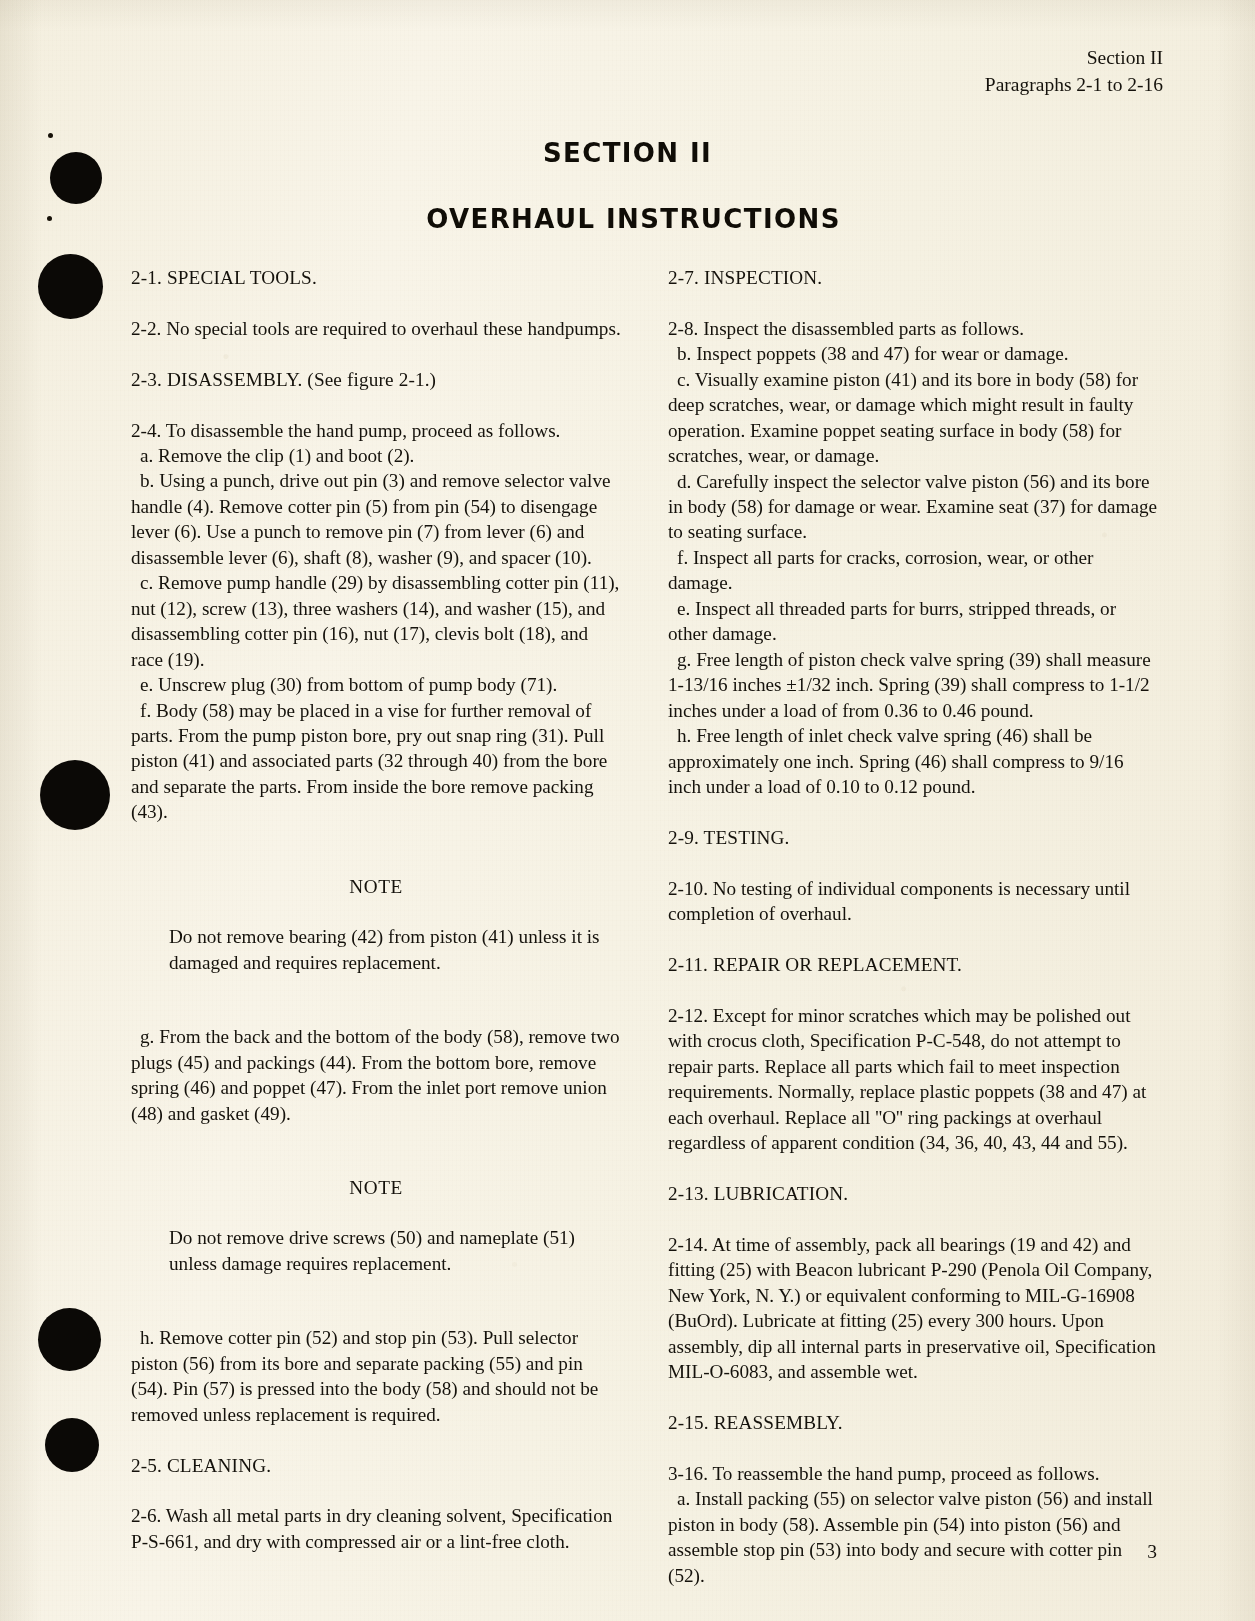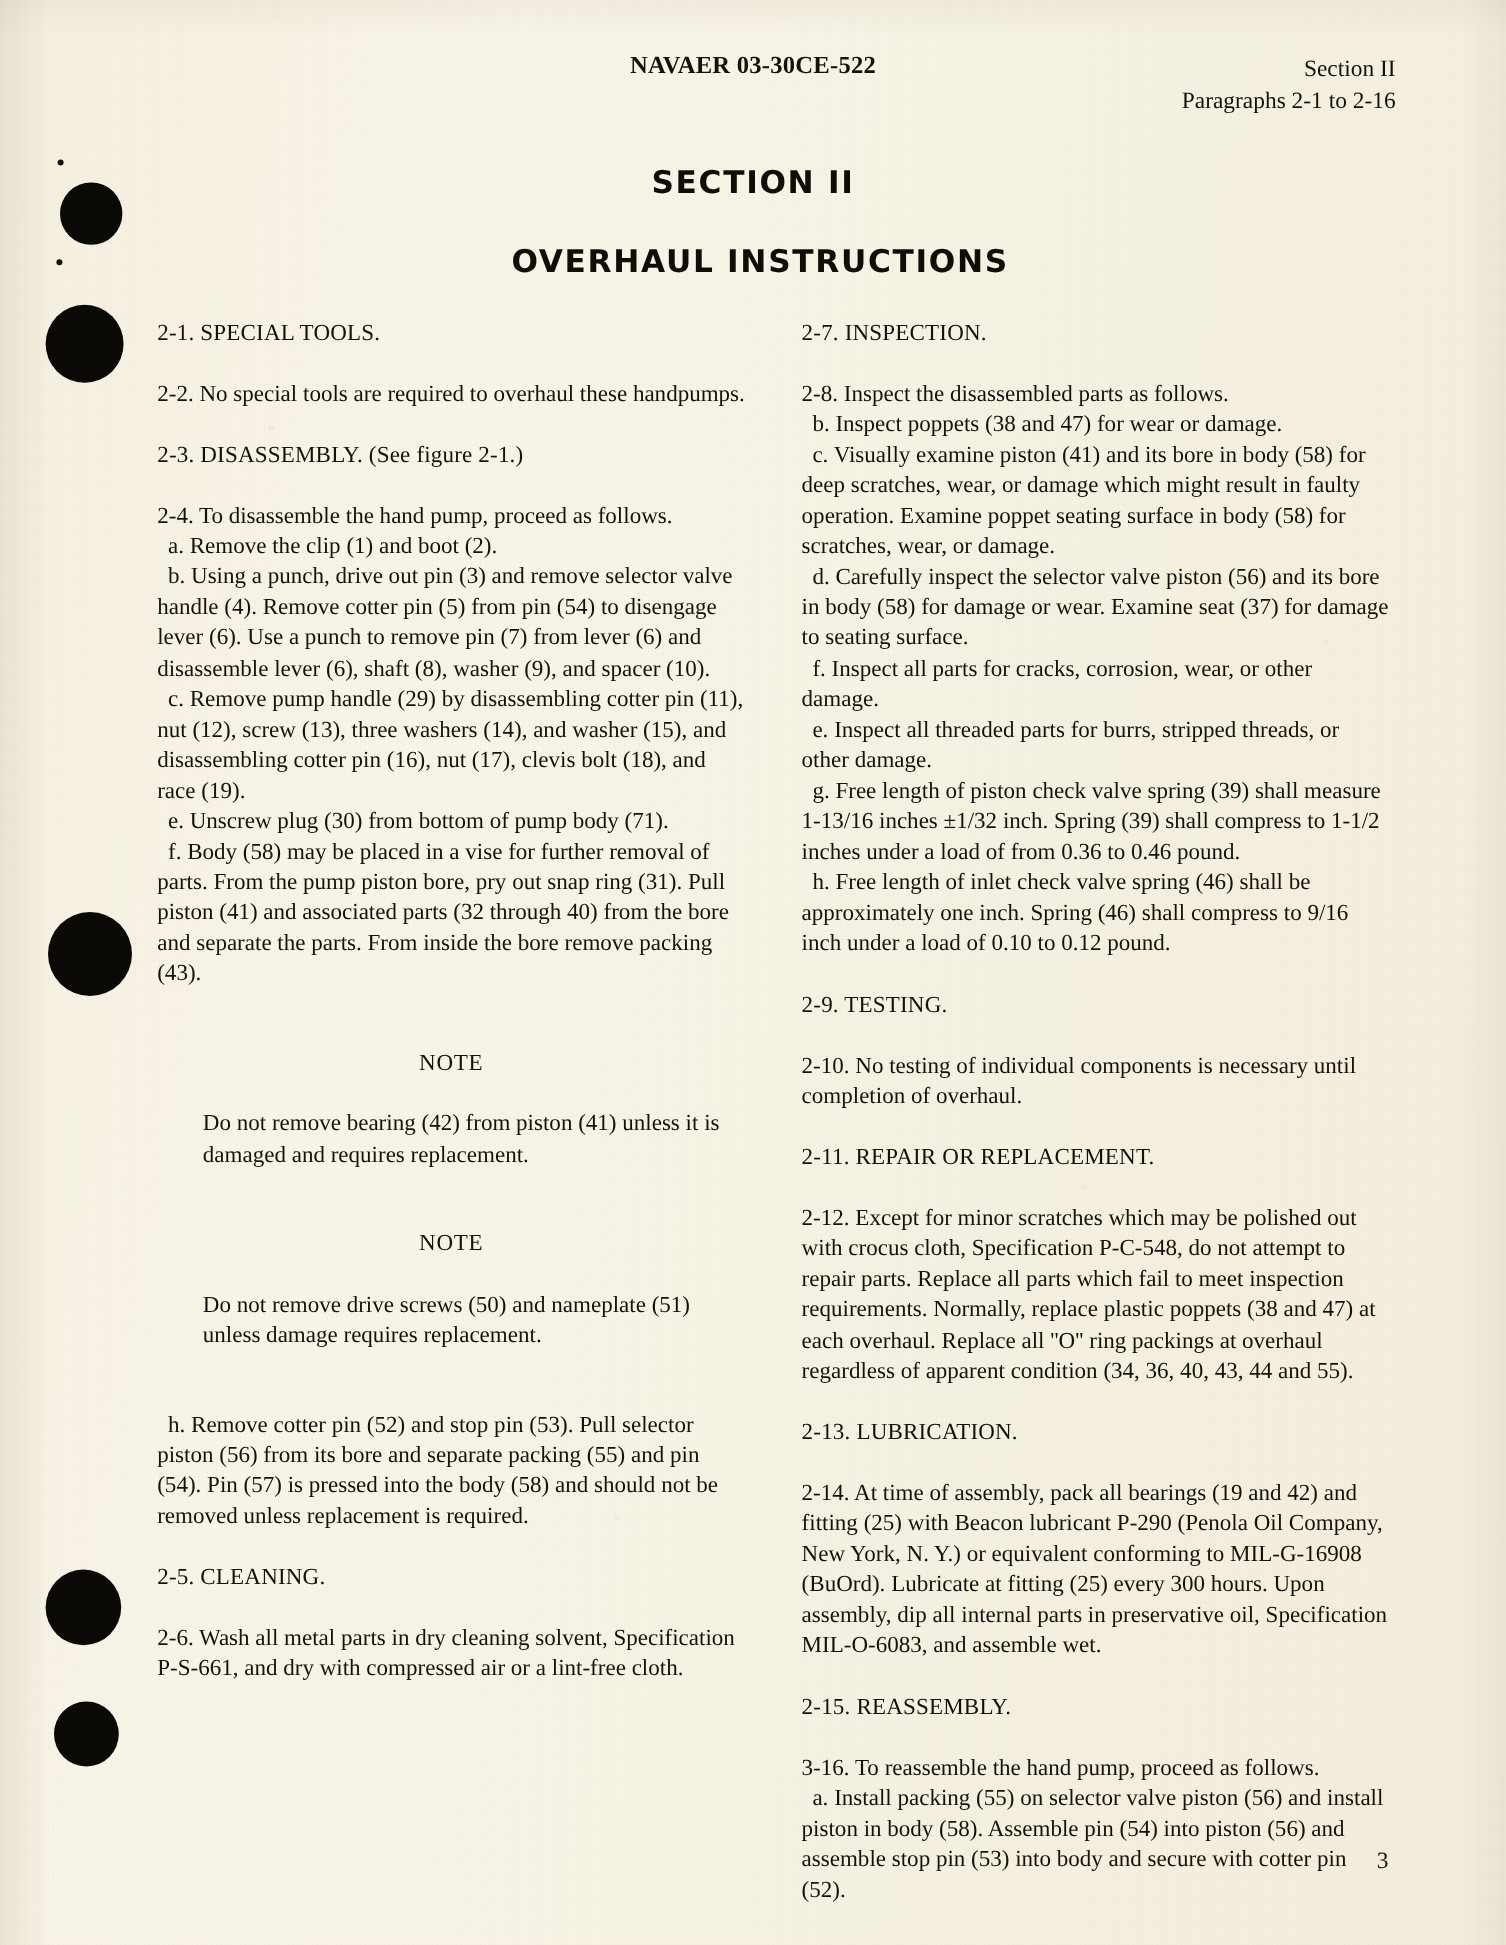--- a/index.html
+++ b/index.html
@@ -134,21 +134,20 @@
   <div class="edge-shade"></div>
 
   <div class="speck" style="left:48px; top:133px; width:5px; height:5px;"></div>
   <div class="hole" style="left:50px; top:152px; width:52px; height:52px;"></div>
   <div class="speck" style="left:47px; top:216px; width:5px; height:5px;"></div>
   <div class="hole" style="left:38px; top:254px; width:65px; height:65px;"></div>
   <div class="hole" style="left:40px; top:760px; width:70px; height:70px;"></div>
   <div class="hole" style="left:38px; top:1308px; width:63px; height:63px;"></div>
   <div class="hole" style="left:45px; top:1418px; width:54px; height:54px;"></div>
 
-  <div class="head-center">NAVAER 03-30CE-522</div>
   <div class="head-right">
     <div>Section II</div>
     <div>Paragraphs 2-1 to 2-16</div>
   </div>
 
   <div class="sec-title">SECTION  II</div>
   <div class="sec-sub">OVERHAUL  INSTRUCTIONS</div>
 
   <div class="col col-left">
 
@@ -161,20 +160,21 @@
     <p class="sub tight">b.  Using a punch, drive out pin (3) and remove selector valve handle (4).  Remove cotter pin (5) from pin (54) to disengage lever (6).  Use a punch to remove pin (7) from lever (6) and disassemble lever (6), shaft (8), washer (9), and spacer (10).</p>
     <p class="sub tight">c.  Remove pump handle (29) by disassembling cotter pin (11), nut (12), screw (13), three washers (14), and washer (15), and disassembling cotter pin (16), nut (17), clevis bolt (18), and race (19).</p>
     <p class="sub tight">e.  Unscrew plug (30) from bottom of pump body (71).</p>
     <p class="sub tight">f.  Body (58) may be placed in a vise for further removal of parts.  From the pump piston bore, pry out snap ring (31).  Pull piston (41) and associated parts (32 through 40) from the bore and separate the parts. From inside the bore remove packing (43).</p>
 
     <div class="note-block">
       <p class="note-label">NOTE</p>
       <p class="note-body">Do not remove bearing (42) from piston (41) unless it is damaged and requires replacement.</p>
     </div>
 
+    <p class="sub tight">g.  From the back and the bottom of the body (58), remove two plugs (45) and packings (44).  From the bottom bore, remove spring (46) and poppet (47).  From the inlet port remove union (48) and gasket (49).</p>
 
     <div class="note-block">
       <p class="note-label">NOTE</p>
       <p class="note-body">Do not remove drive screws (50) and nameplate (51) unless damage requires replacement.</p>
     </div>
 
     <p class="blk sub">h.  Remove cotter pin (52) and stop pin (53).  Pull selector piston (56) from its bore and separate packing (55) and pin (54).  Pin (57) is pressed into the body (58) and should not be removed unless replacement is required.</p>
     <p class="blk hdg">2-5.  CLEANING.</p>
     <p class="blk lead">2-6.  Wash all metal parts in dry cleaning solvent, Specification P-S-661, and dry with compressed air or a lint-free cloth.</p>
 

